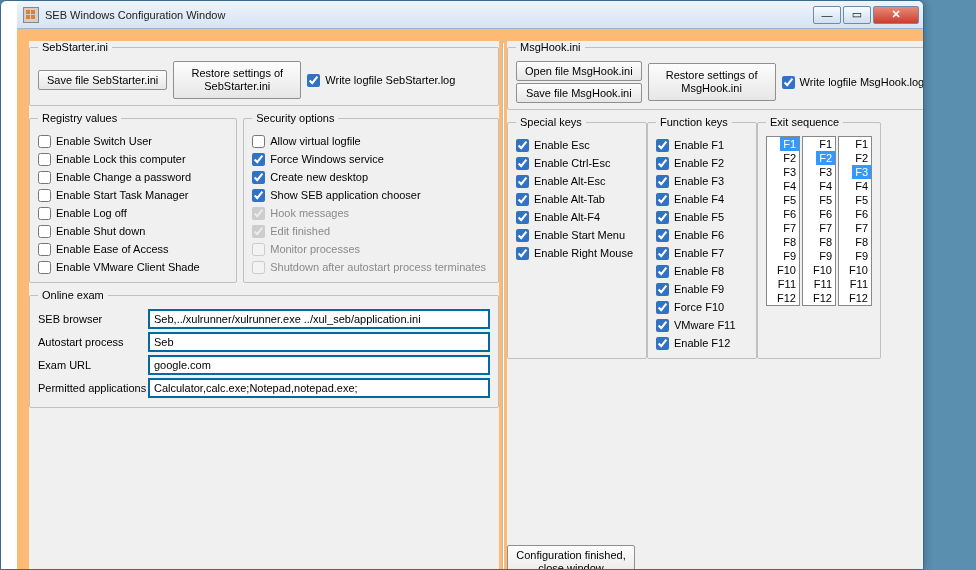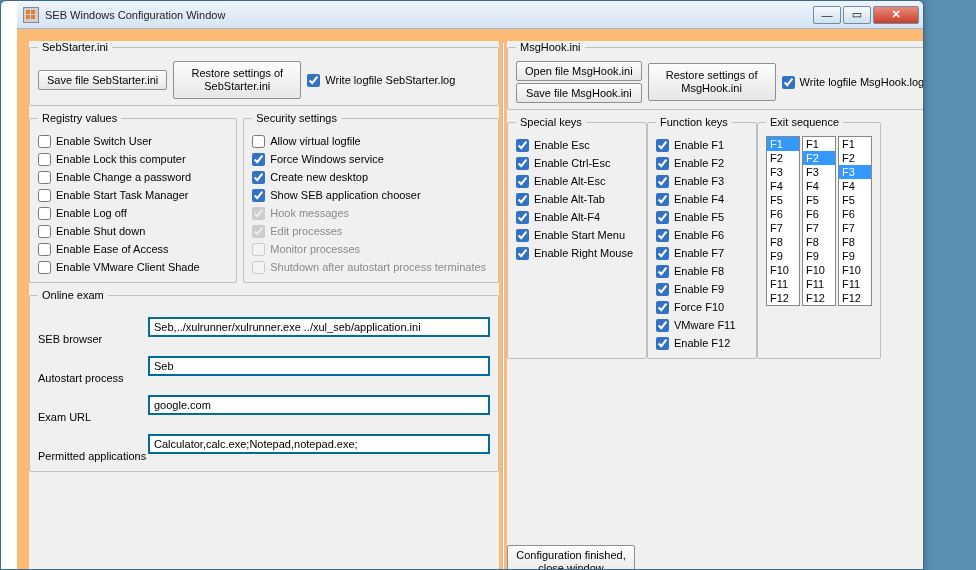--- a/index.html
+++ b/index.html
@@ -27,23 +27,23 @@
   .row { display: flex; align-items: center; gap: 6px; }
   .btn { background: linear-gradient(#fdfdfd,#e6e6e6); border: 1px solid #8f8f8f; border-radius: 2px; padding: 2px 8px; min-height: 20px; display: inline-flex; align-items: center; justify-content: center; text-align: center; cursor: default; }
   .btn.big { width: 128px; height: 38px; line-height: 1.15; }
   .btn-col { display: flex; flex-direction: column; gap: 2px; }
   .chk { display: flex; align-items: center; gap: 5px; line-height: 18px; }
   .chk input[type=checkbox] { width: 13px; height: 13px; accent-color: #3172c4; }
   .chk.disabled { color: #8a8a8a; }
   .two-col { display: flex; gap: 6px; }
   .col { flex: 1; }
   .form-row { display: flex; align-items: center; margin-bottom: 3px; }
-  .form-row label { width: 110px; margin-top: 24px; }
+  .form-row label { width: 110px; }
   .form-row input[type=text] { flex: 1; border: 2px solid #0369a1; background: #fff; height: 20px; padding: 0 4px; font-size: 11px; }
-  .listbox { border: 1px solid #888; background: #fff; width: 34px; height: 170px; overflow: hidden; display: flex; flex-direction: column; }
+  .listbox { border: 1px solid #888; background: #fff; width: 34px; height: 170px; overflow: hidden; display: flex; flex-direction: column; align-items: flex-end; }
   .listbox .item { padding: 0 3px; line-height: 14px; font-size: 11px; }
   .listbox .item.sel { background: #3399ff; color: #fff; }
   .lists { display: flex; gap: 2px; }
   .center-btn { position:absolute; left:490px; top:516px; width:142px; }
 </style>
 </head>
 <body>
 
 <div class="window">
   <div class="titlebar">
@@ -117,21 +117,21 @@
                 <input type="checkbox" style="">
                 <span>Enable Ease of Access</span>
               </label>
               <label class="chk">
                 <input type="checkbox" style="">
                 <span>Enable VMware Client Shade</span>
               </label>
             </div>
         </fieldset>
         <fieldset class="group" style="flex:1.25">
-          <legend>Security settings</legend>
+          <legend>Security options</legend>
           <div>
               <label class="chk">
                 <input type="checkbox" style="">
                 <span>Allow virtual logfile</span>
               </label>
               <label class="chk">
                 <input type="checkbox" checked="" style="">
                 <span>Force Windows service</span>
               </label>
               <label class="chk">
@@ -141,21 +141,21 @@
               <label class="chk">
                 <input type="checkbox" checked="" style="">
                 <span>Show SEB application chooser</span>
               </label>
               <label class="chk disabled">
                 <input type="checkbox" disabled="" checked="" style="">
                 <span>Hook messages</span>
               </label>
               <label class="chk disabled">
                 <input type="checkbox" disabled="" checked="" style="">
-                <span>Edit processes</span>
+                <span>Edit finished</span>
               </label>
               <label class="chk disabled">
                 <input type="checkbox" disabled="" style="">
                 <span>Monitor processes</span>
               </label>
               <label class="chk disabled">
                 <input type="checkbox" disabled="" style="">
                 <span>Shutdown after autostart process terminates</span>
               </label>
             </div>

